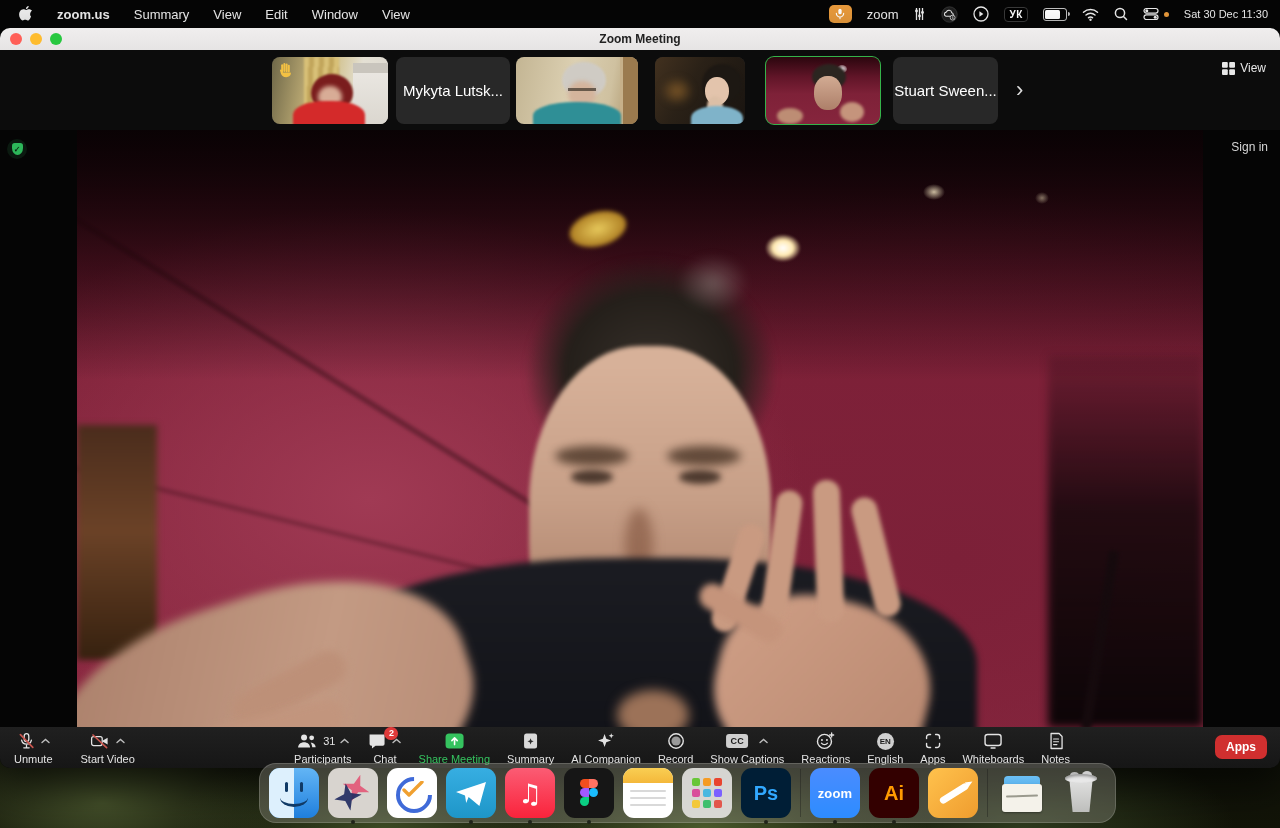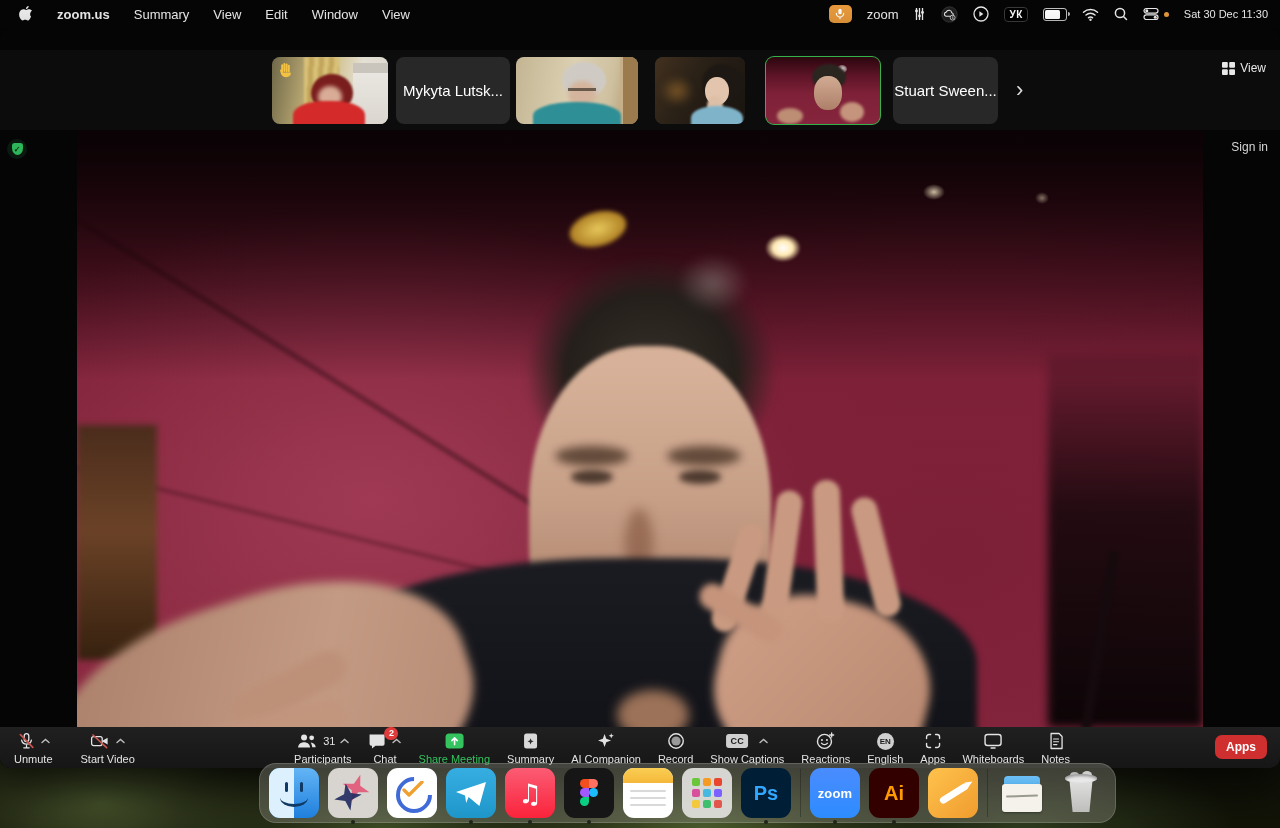--- a/index.html
+++ b/index.html
@@ -255,20 +255,26 @@
             <circle cx="12.2" cy="10.2" r="1.5" fill="#ececec"></circle>
           </svg>
       </span>
       <span class="cc-dot"></span>
       <span class="mb-datetime">Sat 30 Dec 11:30</span>
     </div>
   </div>
 
   <div class="win">
 
+    <div class="titlebar">
+      <span class="tl red"></span>
+      <span class="tl yel"></span>
+      <span class="tl grn"></span>
+      <span class="tb-title">Zoom Meeting</span>
+    </div>
 
     <div class="strip">
 
       <div class="tile" style="left:272px;width:116px;">
         <div class="sc sc1">
           <div class="b curtain"></div>
           <div class="b cabinet"></div>
           <div class="b hair"></div>
           <div class="b face"></div>
           <div class="b body"></div>

